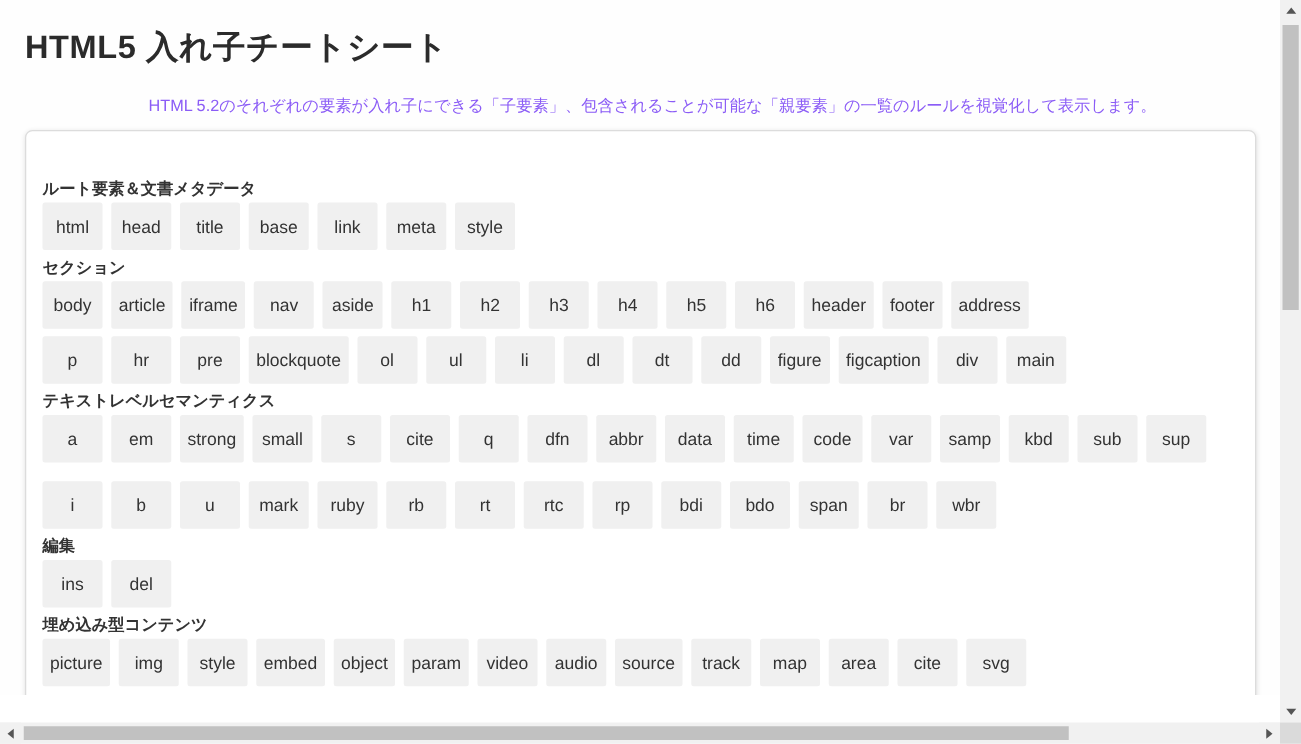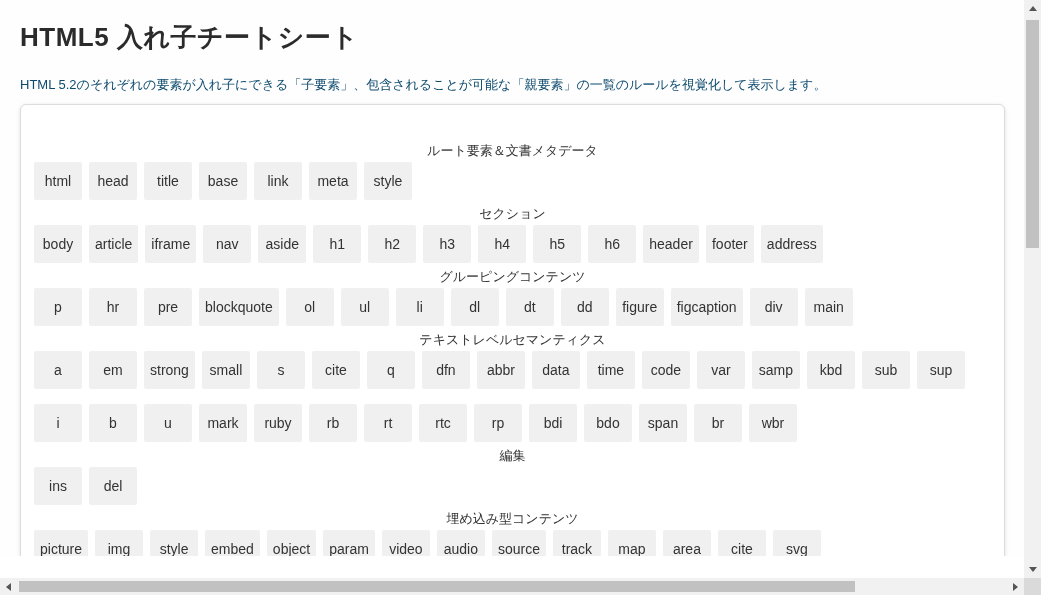--- a/index.html
+++ b/index.html
@@ -25,39 +25,39 @@
     font-size: 26px;
     line-height: 30px;
     font-weight: bold;
     color: #2b2b2b;
     letter-spacing: 0.5px;
   }
   p.page-subtitle {
     margin: 0 0 11px;
     font-size: 13px;
     line-height: 16px;
-    color: #0c4a6e;
+    color: #8b5cf6;
+    text-align: center;
   }
   .card {
     width: 985px;
     min-height: 560px;
     background: #ffffff;
     border: 1px solid #dcdcdc;
     border-radius: 6px;
     box-shadow: 0 1px 4px rgba(0,0,0,0.12);
     padding: 38px 13px 30px;
   }
   .group + .group { margin-top: 6px; }
   .group-label {
     font-size: 13px;
     line-height: 15px;
-    font-weight: normal;
+    font-weight: bold;
     color: #333;
     margin: 0 0 4px;
-    text-align: center;
   }
   .tag-list {
     display: flex;
     flex-wrap: wrap;
     gap: 15px 7px;
   }
   button.tag {
     appearance: none;
     border: none;
     background: #f0f0f0;
@@ -169,21 +169,20 @@
 
   <button class="tag">header</button>
 
   <button class="tag">footer</button>
 
   <button class="tag">address</button>
 </div>
   </section>
 
   <section class="group">
-    <div class="group-label">グルーピングコンテンツ</div>
     <div class="tag-list">
   <button class="tag">p</button>
 
   <button class="tag">hr</button>
 
   <button class="tag">pre</button>
 
   <button class="tag">blockquote</button>
 
   <button class="tag">ol</button>

